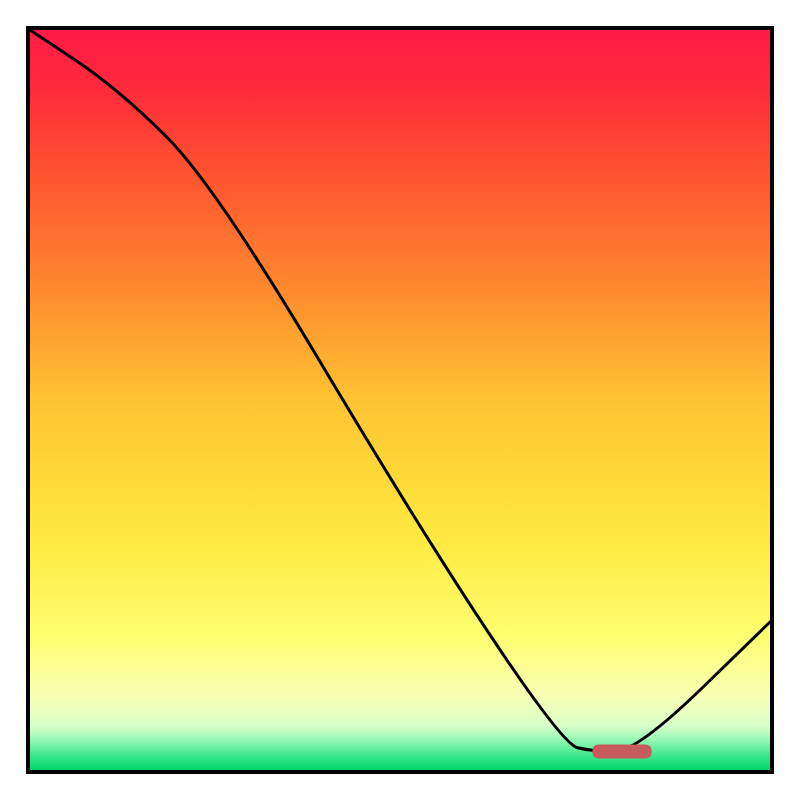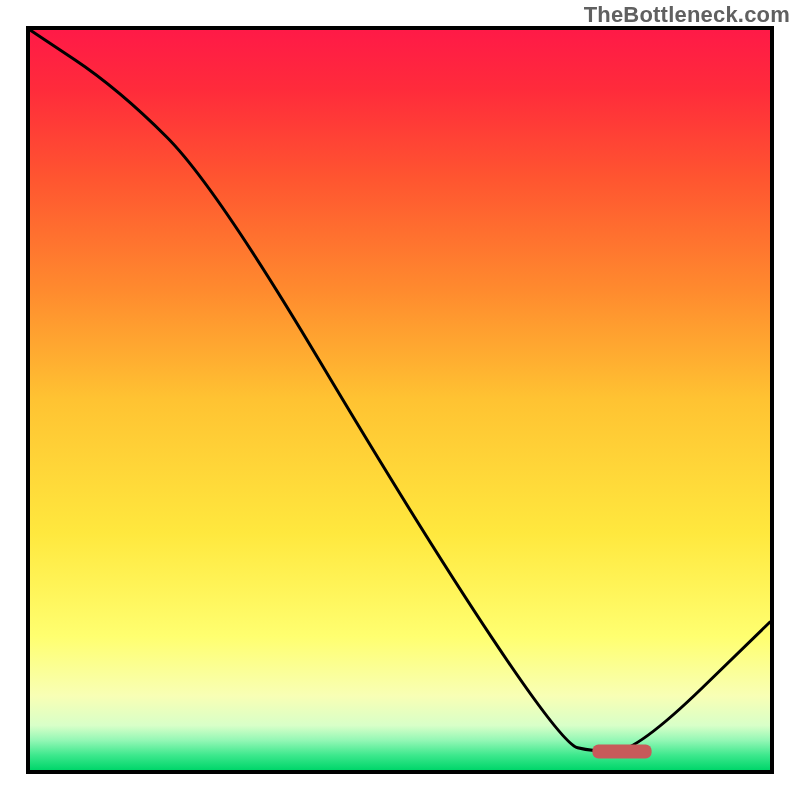--- a/index.html
+++ b/index.html
@@ -38,21 +38,20 @@
     display: block;
     width: 100%;
     height: 100%;
   }
 </style>
 </head>
 <body>
 
 <div class="frame">
 
-  <div class="watermark">TheBottleneck.com</div>
 
   <div class="plot-border">
     <svg viewBox="0 0 740 740" preserveAspectRatio="none">
       <defs>
         <linearGradient id="bg-grad" x1="0" y1="0" x2="0" y2="1">
         <stop offset="0%" stop-color="#ff1a47"></stop>
             <stop offset="8%" stop-color="#ff2b3b"></stop>
             <stop offset="20%" stop-color="#ff5530"></stop>
             <stop offset="35%" stop-color="#ff8a2e"></stop>
             <stop offset="50%" stop-color="#ffc332"></stop>

